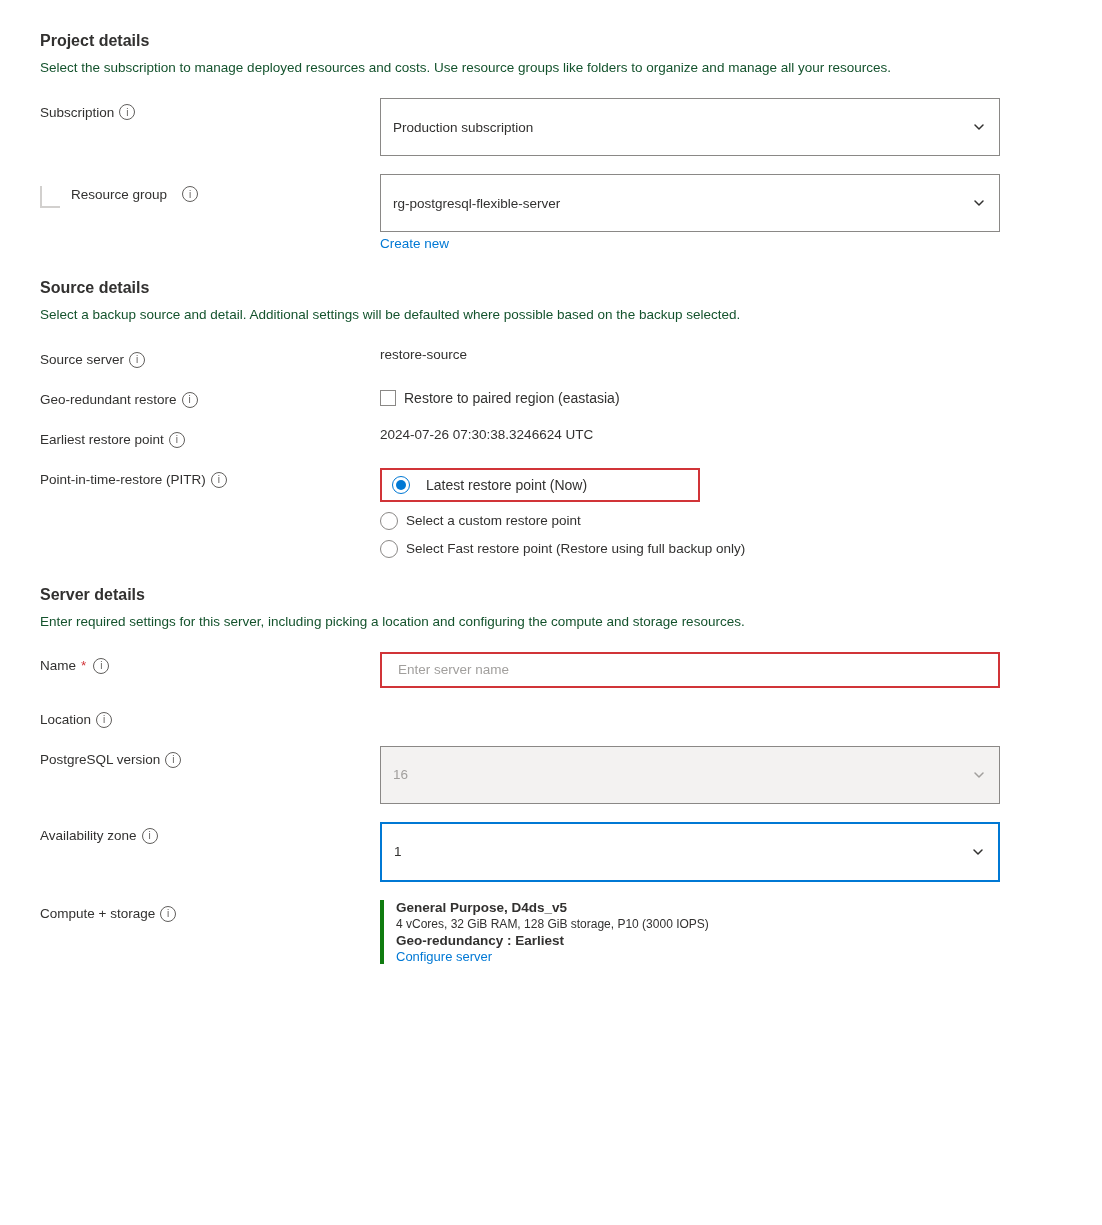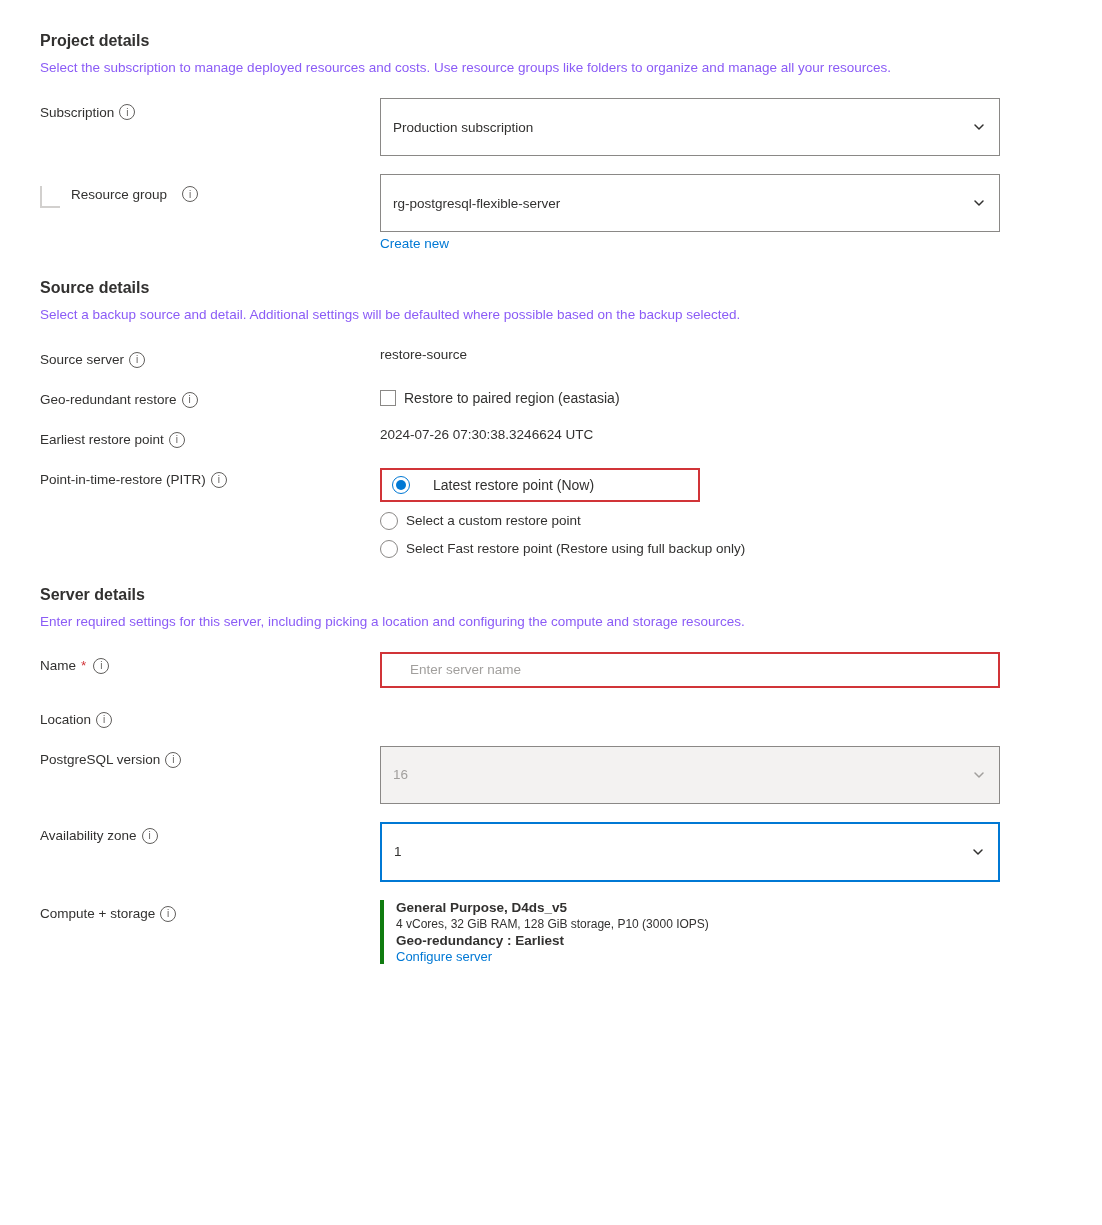--- a/index.html
+++ b/index.html
@@ -10,21 +10,21 @@
       background: #fff;
       padding: 32px 40px;
       max-width: 1102px;
     }
     .section-title {
       font-size: 16px;
       font-weight: 700;
       margin-bottom: 8px;
     }
     .section-desc {
-      color: #8b5cf6;
+      color: #14532d;
       font-size: 13.5px;
       margin-bottom: 20px;
       line-height: 1.5;
     }
     .form-row {
       display: flex;
       align-items: flex-start;
       margin-bottom: 18px;
     }
     .form-label {
@@ -142,21 +142,21 @@
     }
     .radio-inner {
       width: 10px;
       height: 10px;
       border-radius: 50%;
       background: #0078d4;
     }
     .text-input {
       width: 100%;
       max-width: 620px;
-      padding: 6px 28px;
+      padding: 6px 16px;
       border: 2px solid #d13438;
       background: #fff;
       font-size: 13.5px;
       color: #4c1d95;
       min-height: 36px;
       outline: none;
     }
     .text-input::placeholder {
       color: #a19f9d;
     }
@@ -278,21 +278,21 @@
   </div>
 
   <div class="form-row">
     <div class="form-label">
       <span>Point-in-time-restore (PITR)</span>
       <span class="info-icon">i</span>
     </div>
     <div class="form-control-area">
       <div class="radio-group">
 
-        <div style="border: 2px solid #d13438; padding: 6px 10px; display: inline-flex; align-items: center; gap: 23px; max-width: 320px;">
+        <div style="border: 2px solid #d13438; padding: 6px 10px; display: inline-flex; align-items: center; gap: 16px; max-width: 320px;">
           <div class="radio-outer selected">
             <div class="radio-inner"></div>
           </div>
           <span>Latest restore point (Now)</span>
         </div>
 
         <div class="radio-row">
           <div class="radio-outer"></div>
           <span>Select a custom restore point</span>
         </div>

